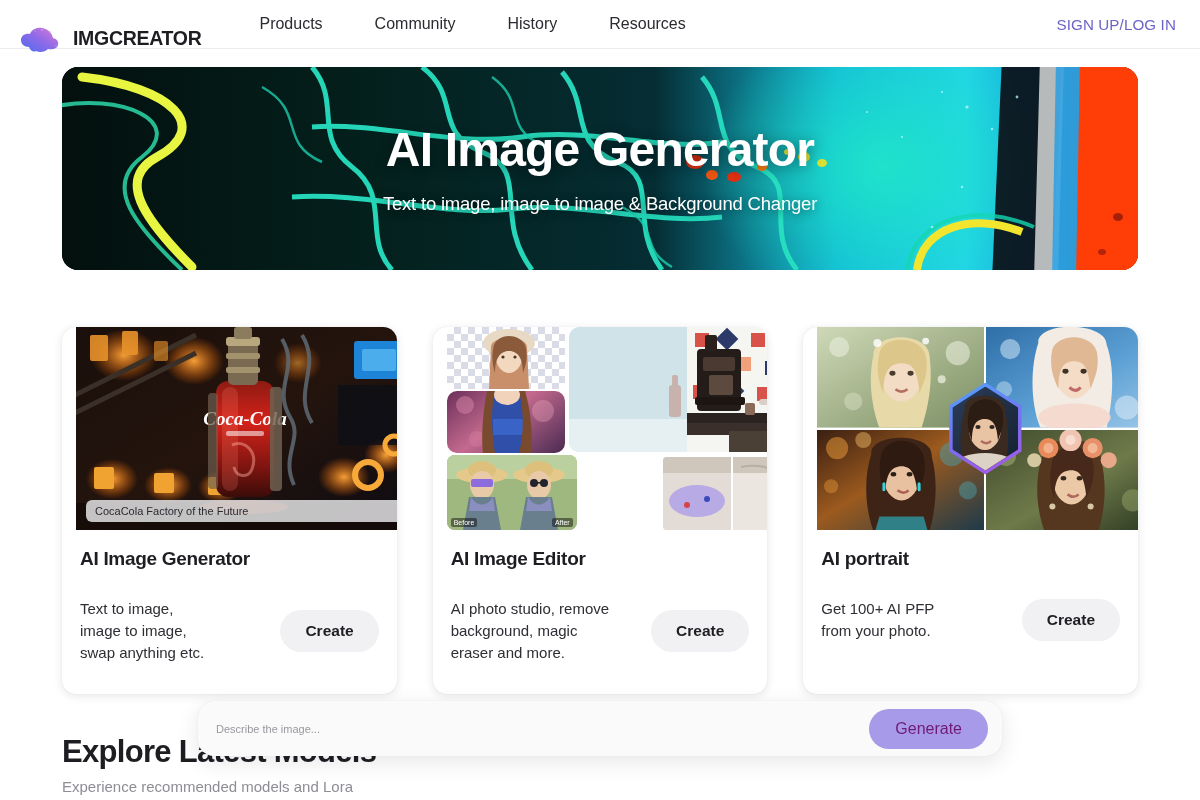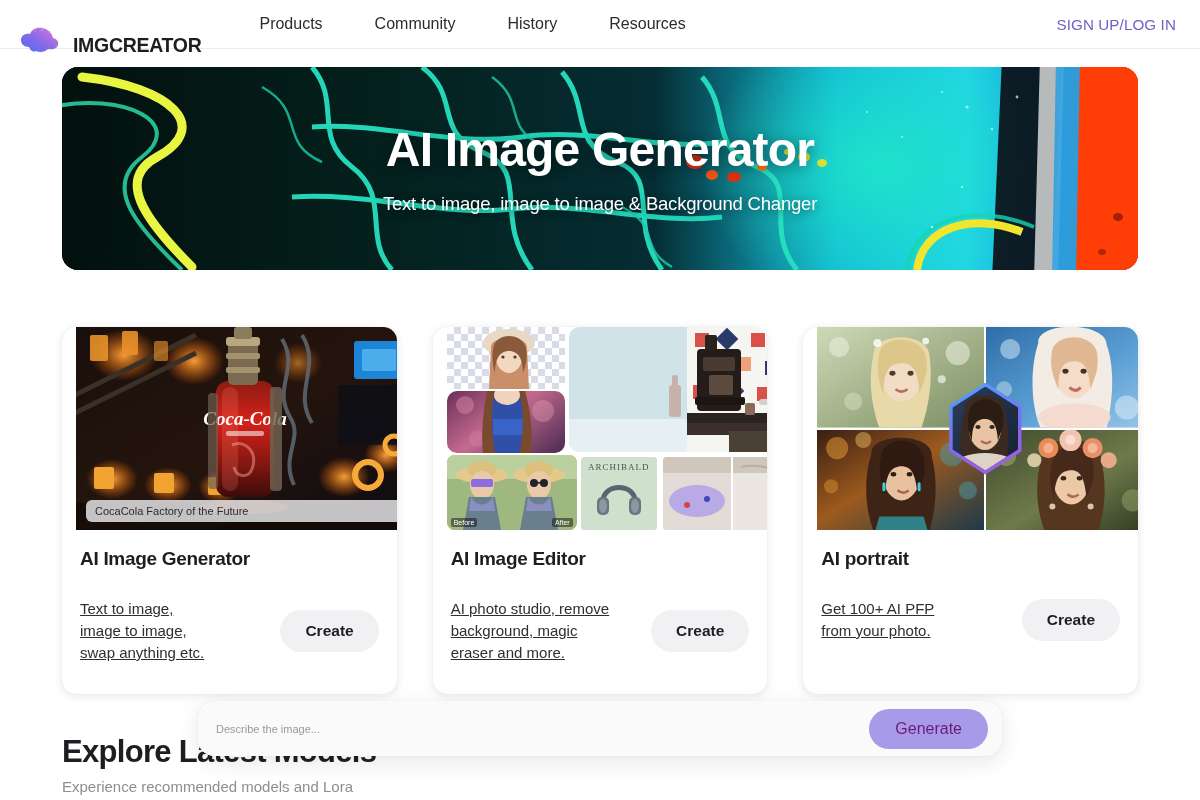--- a/index.html
+++ b/index.html
@@ -14,21 +14,21 @@
   .header {
     height: 49px;
     width: 1200px;
     display: flex;
     align-items: center;
     border-bottom: 1px solid #ececf0;
     background: #fff;
     position: relative;
   }
   .brand {
-    display: flex; align-items: flex-end; gap: 9px;
+    display: flex; align-items: flex-start; gap: 9px;
     margin-left: 20px;
     margin-top: 36px;
   }
   .logo-mark { width: 44px; height: 30px; display: block; }
   .brand-name {
     font-size: 19.5px;
     font-weight: 700;
     letter-spacing: -0.3px;
     color: #1d1d22;
   }
@@ -108,21 +108,21 @@
   }
   .card-body { padding: 18px 18px 0 18px; position: relative; flex: 1; }
   .card-title {
     font-size: 19px; font-weight: 800;
     color: #1d1d22; letter-spacing: -0.3px;
     margin-bottom: 28px;
   }
   .card-row { display: flex; align-items: center; justify-content: space-between; }
   .card-desc {
     font-size: 15px; line-height: 22px;
-    color: #2e2e34; white-space: pre-line; text-decoration: underline;
+    color: #2e2e34; white-space: pre-line;
   }
   .create-btn {
     background: #f1f1f3;
     border: none;
     border-radius: 22px;
     padding: 12px 25px;
     font-size: 15.5px; font-weight: 700;
     color: #1d1d22;
     cursor: pointer;
     font-family: "Liberation Sans", sans-serif;
@@ -499,31 +499,20 @@
             <rect x="126" y="70" width="50" height="8" rx="2" fill="#1c1512"></rect>
             <rect x="140" y="48" width="24" height="20" rx="2" fill="#6a564a" opacity=".8"></rect>
 
             <rect x="100" y="58" width="12" height="32" rx="3" fill="#c8b2ae"></rect>
             <rect x="103" y="48" width="6" height="12" rx="2" fill="#c8b2ae"></rect>
             <rect x="176" y="76" width="10" height="12" rx="2" fill="#8a6a58"></rect>
             <rect x="190" y="72" width="20" height="6" rx="3" fill="#d8d0c8"></rect>
           </svg>
         </div>
 
-        <div class="tile" style="left:134px;top:130px;width:76px;height:73px;border-radius:4px;background:#cfe0cc;">
-          <svg viewBox="0 0 76 73" width="76" height="73">
-            <rect width="76" height="73" fill="#cfe0cc"></rect>
-            <path d="M22 44 C 22 26, 54 26, 54 44" stroke="#5a6470" stroke-width="5" fill="none"></path>
-            <rect x="16" y="40" width="12" height="18" rx="5" fill="#6b7582"></rect>
-            <rect x="48" y="40" width="12" height="18" rx="5" fill="#6b7582"></rect>
-            <ellipse cx="22" cy="49" rx="4" ry="7" fill="#8d97a4"></ellipse>
-            <ellipse cx="54" cy="49" rx="4" ry="7" fill="#8d97a4"></ellipse>
-          </svg>
-          <div style="position:absolute;top:5px;left:0;right:0;text-align:center;font-size:9px;letter-spacing:1px;color:#4a5a56;font-family:'Liberation Serif',serif;">ARCHIBALD</div>
-        </div>
 
         <div class="tile" style="left:216px;top:130px;width:120px;height:73px;border-radius:4px;overflow:hidden;">
           <svg viewBox="0 0 120 73" width="120" height="73">
             <rect width="120" height="73" fill="#ece6e0"></rect>
             <rect x="0" y="0" width="68" height="73" fill="#e3dcd6"></rect>
             <rect x="0" y="0" width="120" height="16" fill="#cfc6bc"></rect>
             <ellipse cx="34" cy="44" rx="28" ry="16" fill="#a99ae8" opacity=".75"></ellipse>
             <circle cx="24" cy="48" r="3" fill="#d8434a"></circle>
             <circle cx="44" cy="42" r="3" fill="#3a4ab8"></circle>
             <rect x="68" y="0" width="2" height="73" fill="#fff"></rect>

